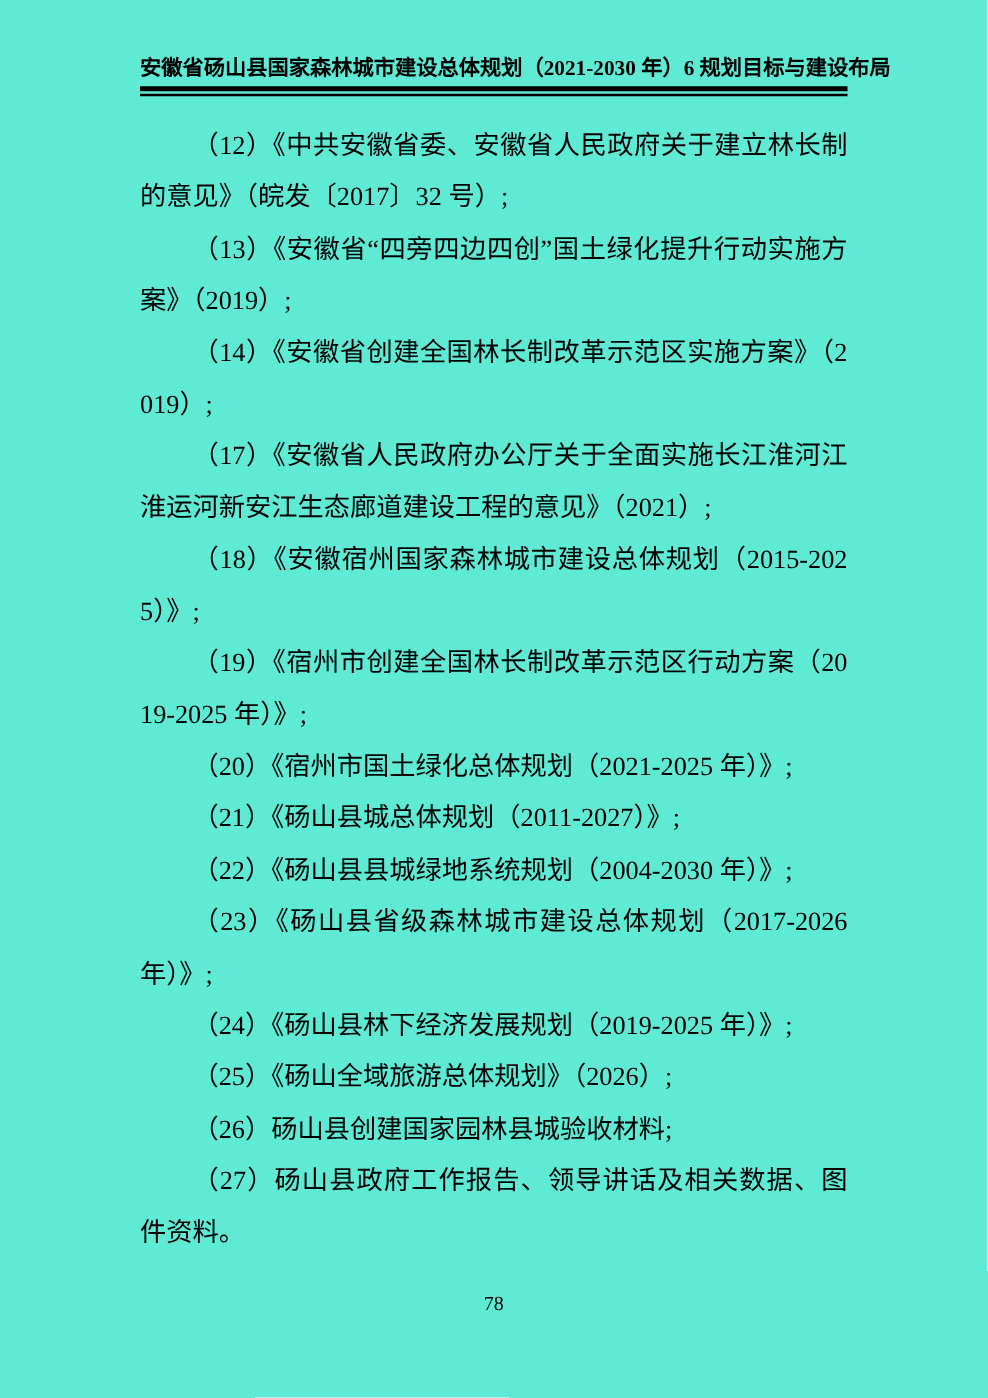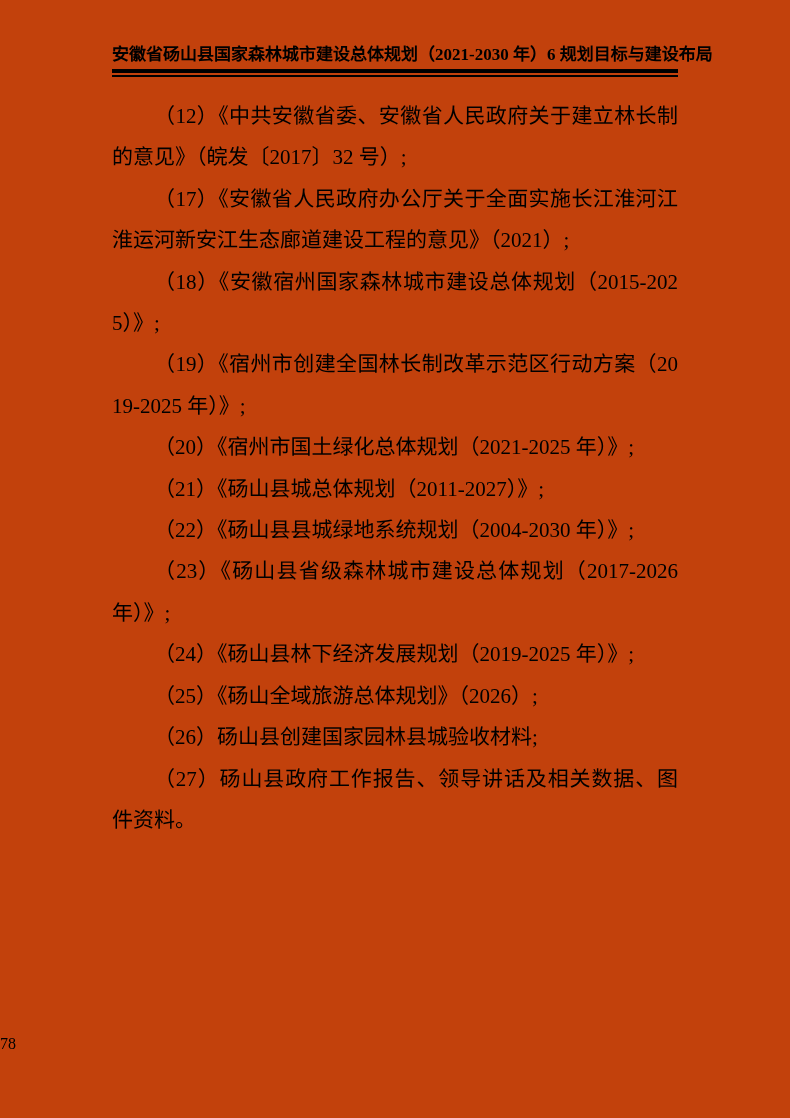--- a/index.html
+++ b/index.html
@@ -4,21 +4,21 @@
 <style>
   html, body {
     margin: 0;
     padding: 0;
     background: #ffffff;
   }
   .page {
     position: relative;
     width: 790px;
     height: 1118px;
-    background: #c2410c;
+    background: #5eead4;
     color: #000000;
     overflow: hidden;
     font-family: "Liberation Serif", "DejaVu Serif", serif;
   }
   .header {
     display: flex;
     justify-content: space-between;
     align-items: flex-end;
     margin: 44px 112px 0 112px;
     font-size: 17px;
@@ -44,39 +44,41 @@
     padding: 0;
     text-indent: 2em;
     word-break: break-all;
     font-family: Liberation Serif, serif;
   }
   .footer {
     position: absolute;
     left: 0;
     right: 0;
     top: 1034px;
-    text-align: left;
+    text-align: center;
     font-size: 16px;
     line-height: 20px;
   }
 </style>
 </head>
 <body>
 
 <div class="page">
 
   <div class="header">
     <span>安徽省砀山县国家森林城市建设总体规划（2021-2030 年）</span>
     <span>6 规划目标与建设布局</span>
   </div>
 
   <div class="header-rule"></div>
 
   <div class="doc-body" id="doc-body">
       <p class="ref">（12）《中共安徽省委、安徽省人民政府关于建立林长制的意见》（皖发〔2017〕32 号）;</p>
+      <p class="ref">（13）《安徽省“四旁四边四创”国土绿化提升行动实施方案》（2019）;</p>
+      <p class="ref">（14）《安徽省创建全国林长制改革示范区实施方案》（2019）;</p>
       <p class="ref">（17）《安徽省人民政府办公厅关于全面实施长江淮河江淮运河新安江生态廊道建设工程的意见》（2021）;</p>
       <p class="ref">（18）《安徽宿州国家森林城市建设总体规划（2015-2025）》;</p>
       <p class="ref">（19）《宿州市创建全国林长制改革示范区行动方案（2019-2025 年）》;</p>
       <p class="ref">（20）《宿州市国土绿化总体规划（2021-2025 年）》;</p>
       <p class="ref">（21）《砀山县城总体规划（2011-2027）》;</p>
       <p class="ref">（22）《砀山县县城绿地系统规划（2004-2030 年）》;</p>
       <p class="ref">（23）《砀山县省级森林城市建设总体规划（2017-2026 年）》;</p>
       <p class="ref">（24）《砀山县林下经济发展规划（2019-2025 年）》;</p>
       <p class="ref">（25）《砀山全域旅游总体规划》（2026）;</p>
       <p class="ref">（26）砀山县创建国家园林县城验收材料;</p>

